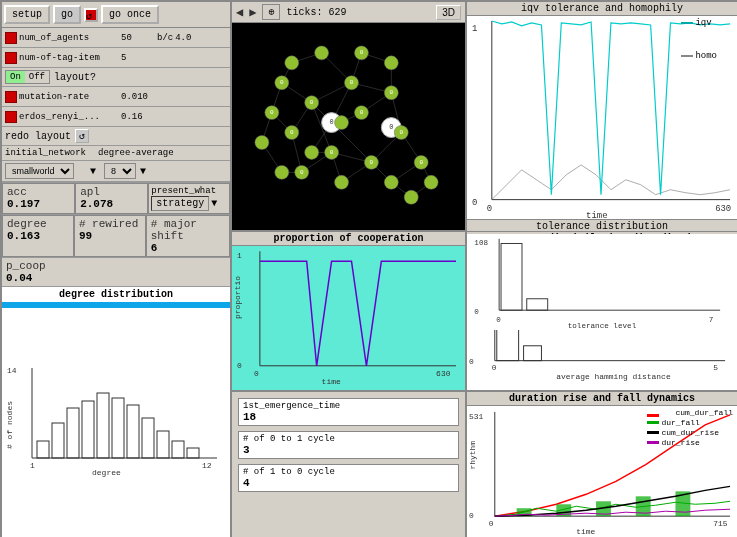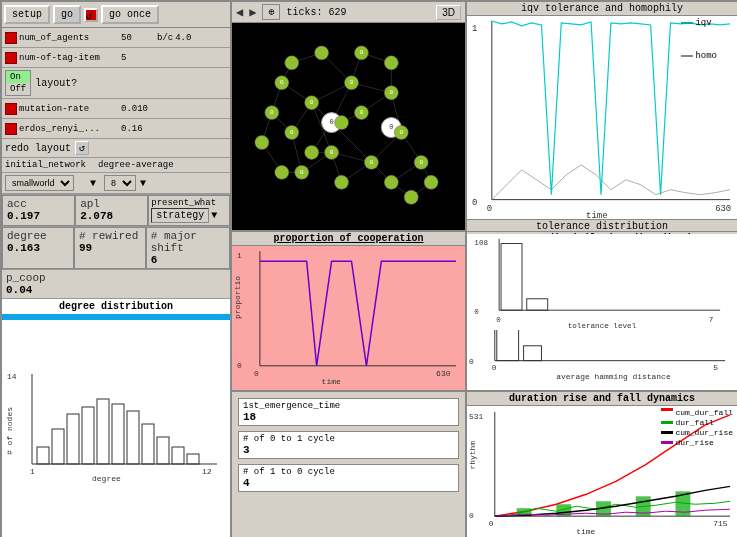--- a/index.html
+++ b/index.html
@@ -72,21 +72,21 @@
     
     .layout-row {
       display: flex;
       align-items: center;
       padding: 2px 3px;
       gap: 4px;
       border-bottom: 1px solid #999;
     }
     .on-off-box {
       display: flex;
-      flex-direction: column;
+      flex-direction: row;
       border: 1px solid #888;
       font-size: 9px;
     }
     .on-btn { background: #90ee90; padding: 1px 4px; }
     .off-btn { background: #d4d0c8; padding: 1px 4px; }
     
     .net-row {
       display: flex;
       align-items: center;
       padding: 2px 3px;
@@ -446,21 +446,21 @@
           <text x="100" y="99" font-size="8" fill="#333">tolerance level</text>
 
           <rect x="30" y="10" width="22" height="70" fill="none" stroke="#333" stroke-width="1"></rect>
 
           <rect x="57" y="68" width="22" height="12" fill="none" stroke="#333" stroke-width="1"></rect>
         </svg>
       </div>
     </div>
   </div>
 
-  <div style="grid-column:2;grid-row:2;border:1px solid #888;background:#fca5a5;display:flex;flex-direction:column;text-decoration:underline;">
+  <div style="grid-column:2;grid-row:2;border:1px solid #888;background:#5eead4;display:flex;flex-direction:column;">
     <div class="chart-title" style="font-weight:bold;">proportion of cooperation</div>
     <svg width="100%" height="calc(100% - 18px)" viewBox="0 0 234 140">
       <line x1="28" y1="5" x2="28" y2="120" stroke="#333" stroke-width="1"></line>
       <line x1="28" y1="120" x2="225" y2="120" stroke="#333" stroke-width="1"></line>
       <text x="5" y="12" font-size="8" fill="#333">1</text>
       <text x="5" y="122" font-size="8" fill="#333">0</text>
       <text x="22" y="130" font-size="8" fill="#333">0</text>
       <text x="205" y="130" font-size="8" fill="#333">630</text>
       <text x="90" y="138" font-size="8" fill="#333">time</text>
       <text x="5" y="70" font-size="8" fill="#333" transform="rotate(-90,8,70)">proportio</text>
@@ -500,21 +500,21 @@
       <div style="font-size:9px;"># of 1 to 0 cycle</div>
       <div style="font-size:11px;font-weight:bold;">4</div>
     </div>
   </div>
 
   <div style="grid-column:3;grid-row:3;border:1px solid #888;background:#fff;display:flex;flex-direction:column;">
     <div class="chart-title" style="font-weight:bold;">duration rise and fall dynamics</div>
     <div style="flex:1;position:relative;">
 
       <div style="position:absolute;top:2px;right:4px;font-size:8px;z-index:2;display:flex;flex-direction:column;gap:1px;">
-        <div style="display:flex;align-items:flex-start;gap:2px;">
+        <div style="display:flex;align-items:flex-end;gap:16px;">
             <div style="width:12px;height:3px;background:#ff0000;"></div>
             <span>cum_dur_fall</span>
           </div>
         <div style="display:flex;align-items:center;gap:2px;">
             <div style="width:12px;height:3px;background:#00aa00;"></div>
             <span>dur_fall</span>
           </div>
         <div style="display:flex;align-items:center;gap:2px;">
             <div style="width:12px;height:3px;background:#000000;"></div>
             <span>cum_dur_rise</span>

